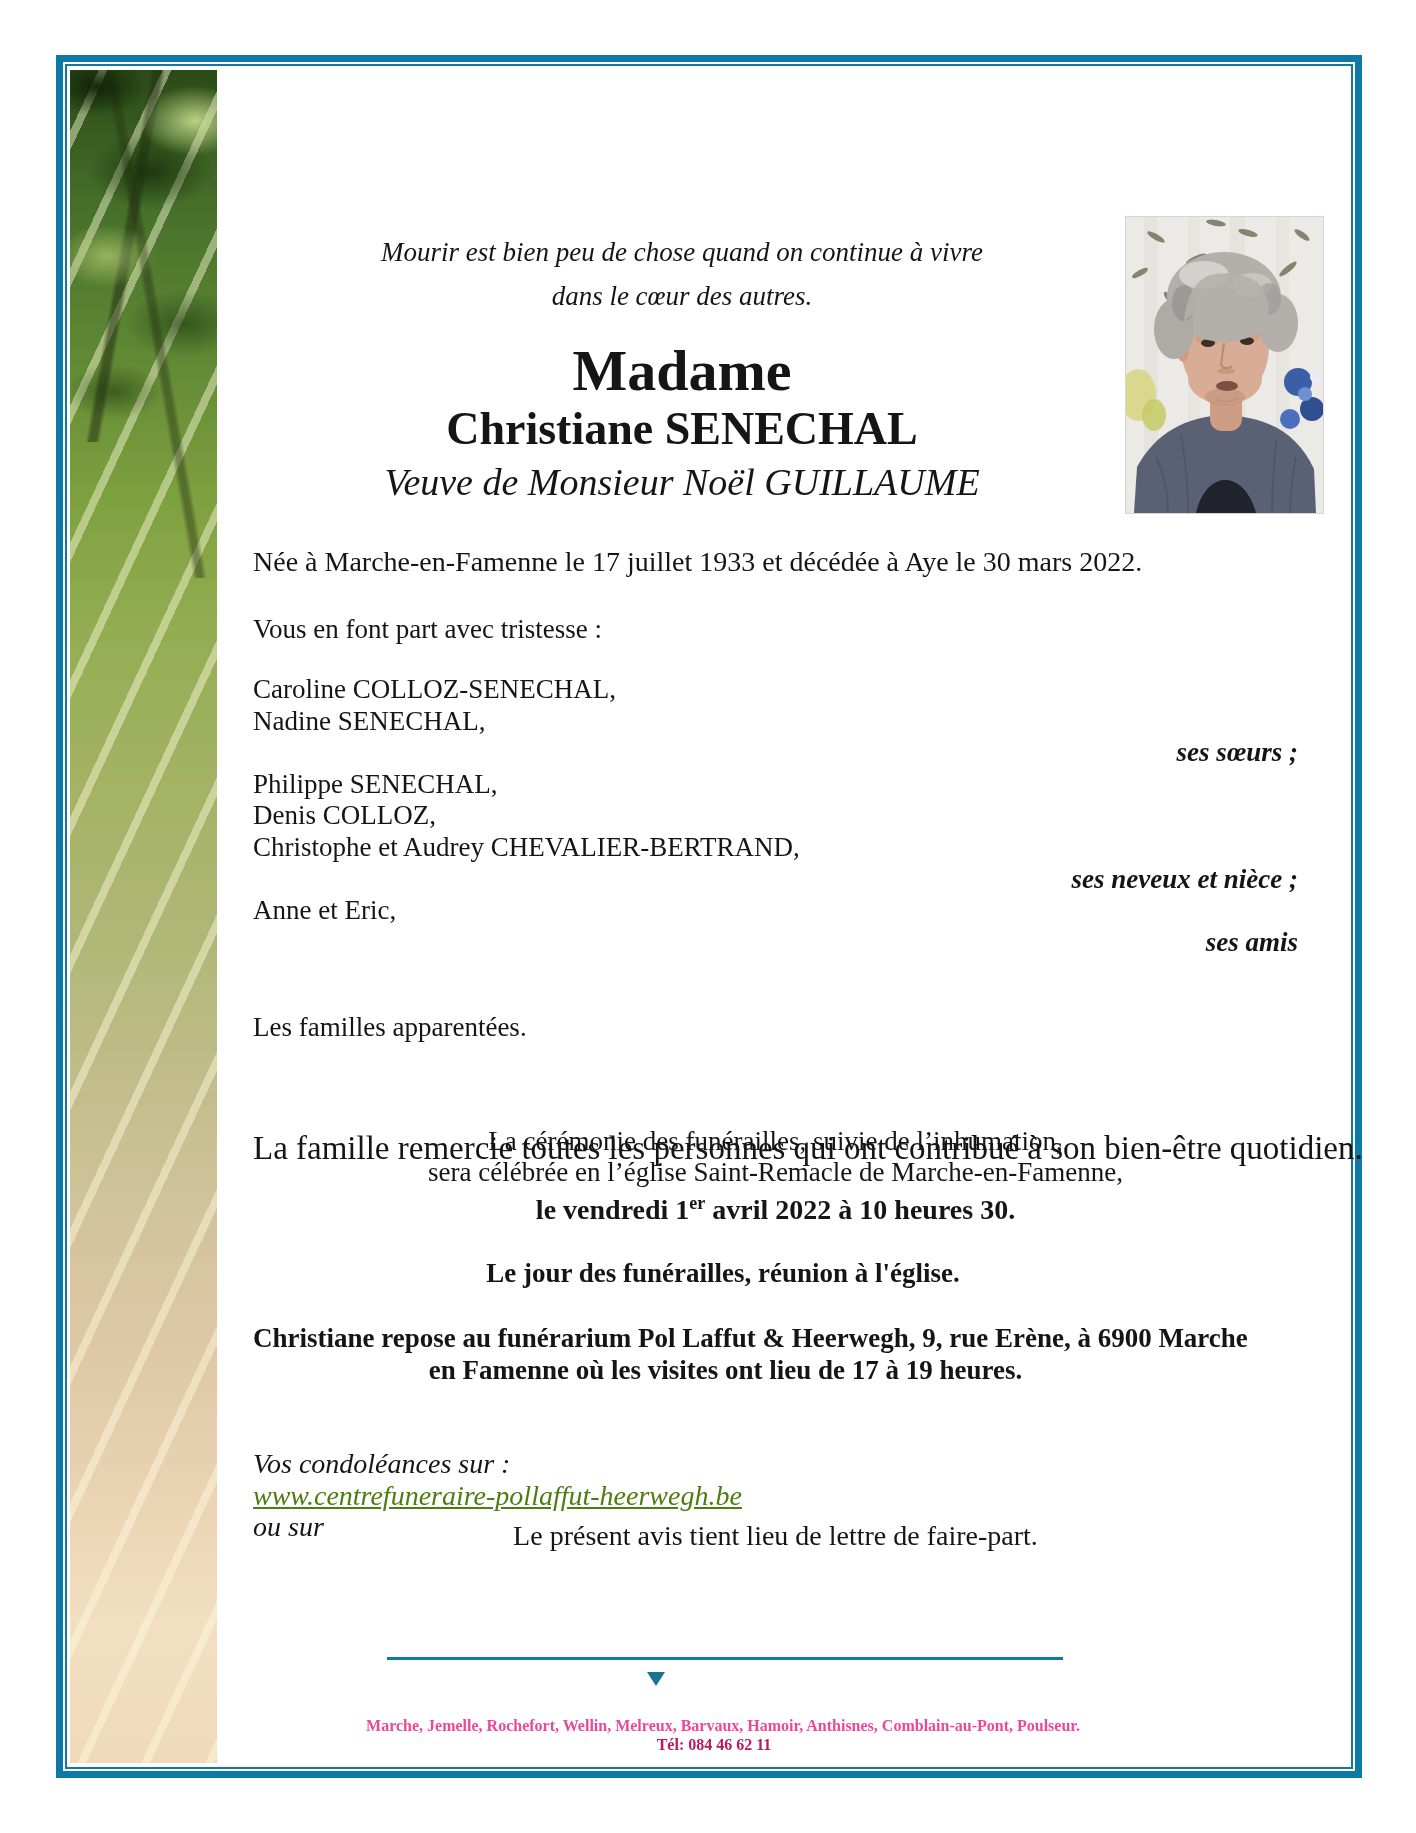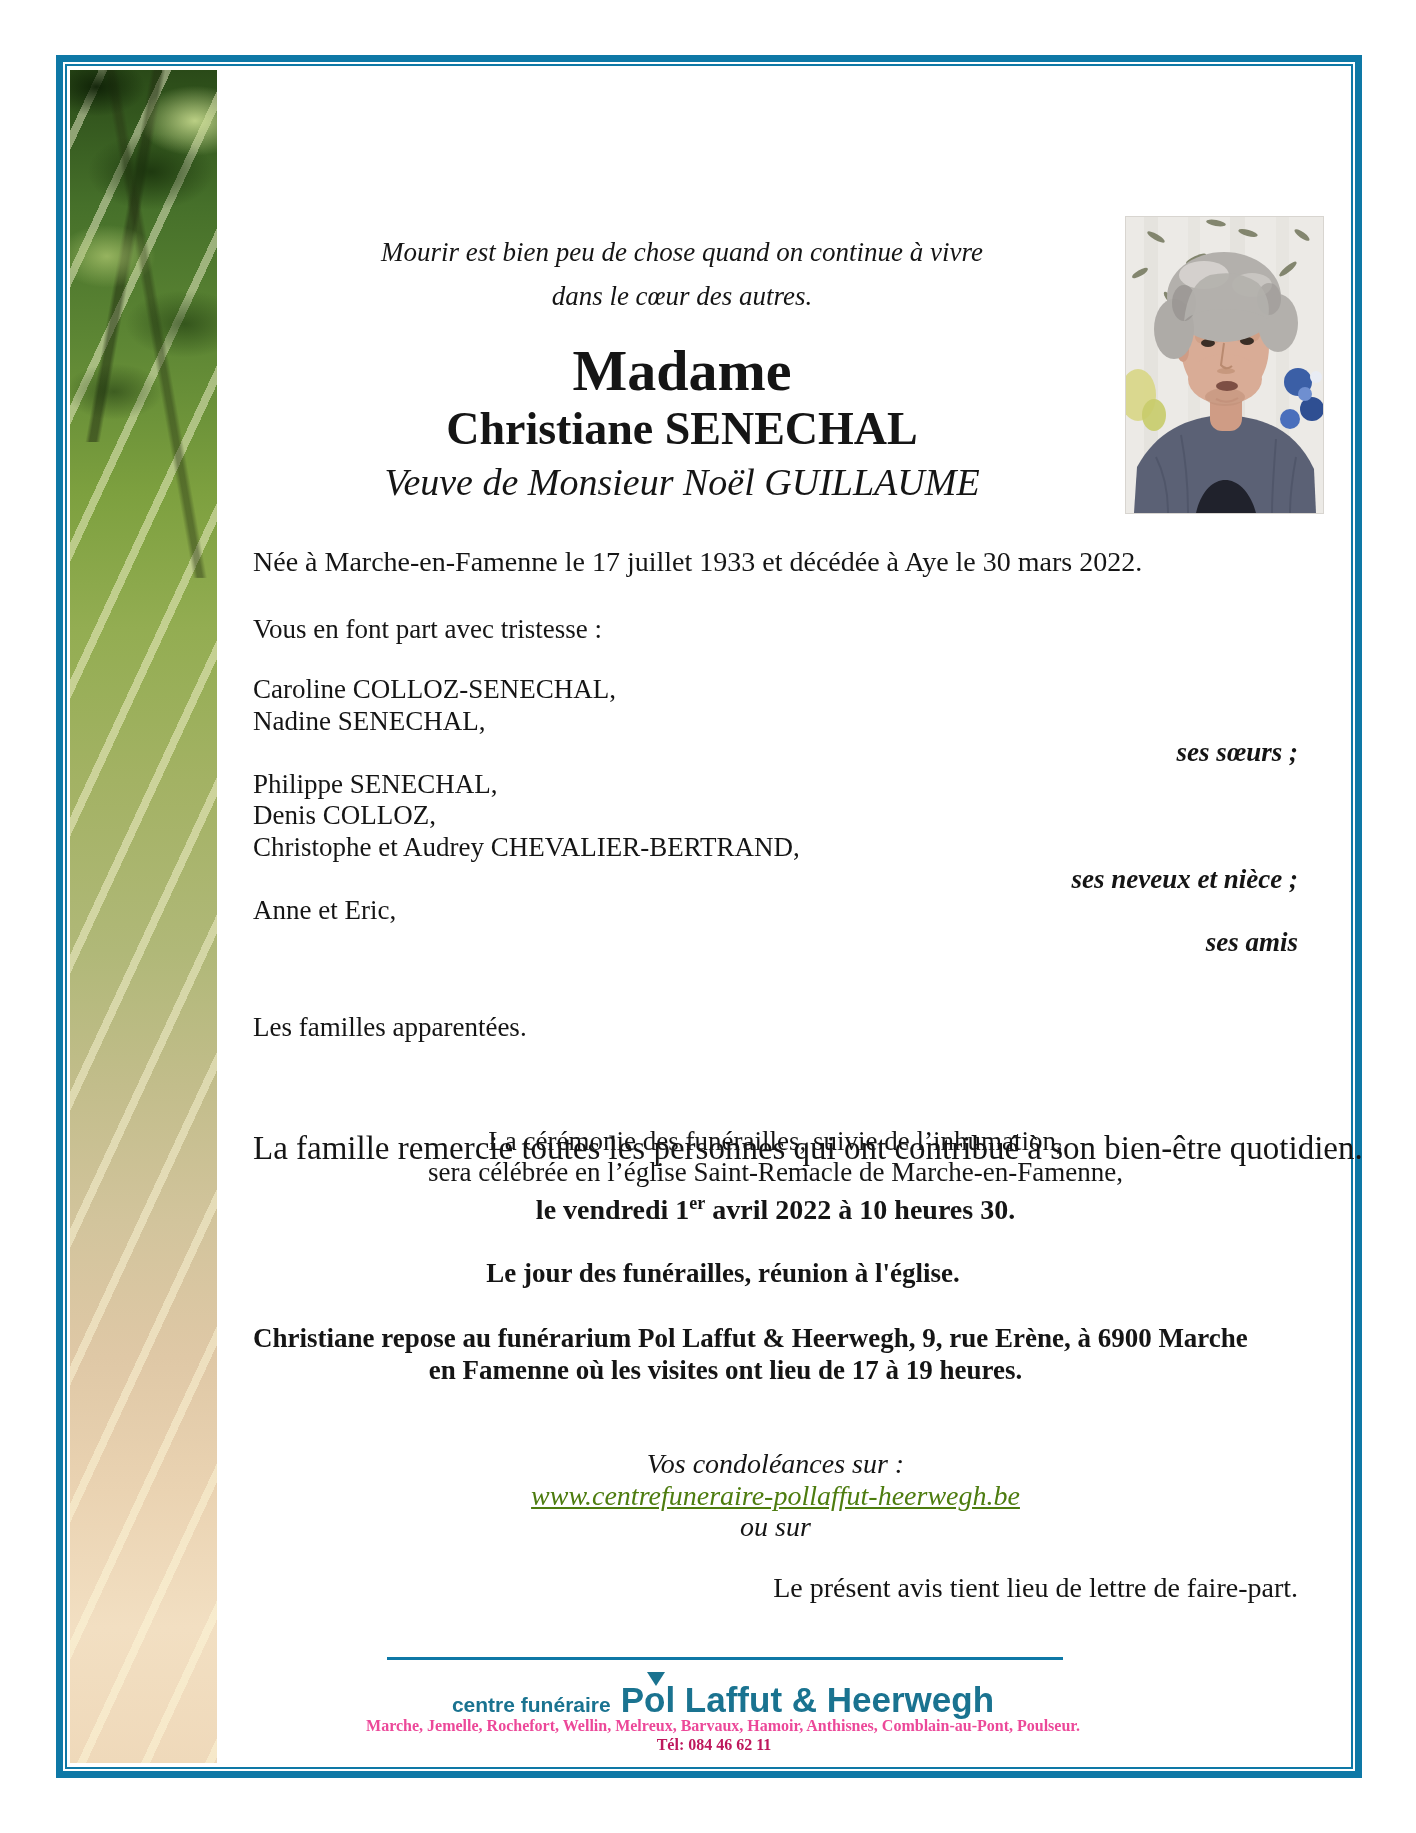--- a/index.html
+++ b/index.html
@@ -46,23 +46,23 @@
   .intro{left:253px;top:614px;font-size:27px;}
   .mourners{position:absolute;left:253px;top:674px;width:1045px;font-size:27px;line-height:31.6px;}
   .relation{text-align:right;font-weight:700;font-style:italic;}
   .families{left:253px;top:1012px;font-size:27px;}
   .thanks{left:253px;top:1130px;font-size:33px;}
   .ceremony{position:absolute;left:253px;top:1126px;width:1045px;text-align:center;font-size:27px;line-height:31px;}
   .ceremony .datetime{font-weight:700;font-size:28px;}
   .ceremony .datetime sup{font-size:18px;}
   .meeting{left:253px;top:1258px;width:940px;font-weight:700;font-size:27px;}
   .repose{position:absolute;left:253px;top:1322px;width:945px;text-align:center;font-weight:700;font-size:27px;line-height:32px;white-space:nowrap;}
-  .condolences{position:absolute;left:253px;top:1448px;width:1045px;text-align:center;font-size:28px;line-height:31.5px;font-style:italic;}
+  .condolences{position:absolute;left:253px;top:1448px;width:1045px;text-align:left;font-size:28px;line-height:31.5px;font-style:italic;}
   .condolences a{color:#4d7c0f;text-decoration:underline;}
-  .notice{left:253px;top:1572px;width:1045px;font-size:28px;text-align:right;}
+  .notice{left:253px;top:1520px;width:1045px;font-size:28px;}
   .footer-line{position:absolute;left:387px;top:1657px;width:676px;height:3px;background:#0e78a6;}
   .brand-triangle{position:absolute;left:647px;top:1672px;width:0;height:0;
     border-left:9px solid transparent;border-right:9px solid transparent;border-top:14px solid #1a7390;}
   .brand-row{position:absolute;left:253px;top:1680px;width:940px;display:flex;justify-content:center;align-items:baseline;gap:10px;
     font-family:"Liberation Sans","DejaVu Sans",sans-serif;color:#1a7390;white-space:nowrap;}
   .brand-small{font-size:21px;font-weight:600;}
   .brand-large{font-size:35px;font-weight:700;}
   .cities{left:253px;top:1717px;width:940px;font-size:16px;font-weight:700;color:#ec4899;}
   .phone{left:244px;top:1736px;width:940px;font-size:16px;font-weight:700;color:#be185d;}
 </style>
@@ -182,20 +182,16 @@
   <div class="condolences">
     <div>Vos condoléances sur :</div>
     <div><a href="#">www.centrefuneraire-pollaffut-heerwegh.be</a></div>
     <div>ou sur</div>
   </div>
 
   <div class="txt center notice">Le présent avis tient lieu de lettre de faire-part.</div>
 
   <div class="footer-line"></div>
   <div class="brand-triangle"></div>
-  <div class="brand-row">
-    <span class="brand-small">centre funéraire</span>
-    <span class="brand-large">Pol Laffut &amp; Heerwegh</span>
-  </div>
   <div class="txt center cities">Marche, Jemelle, Rochefort, Wellin, Melreux, Barvaux, Hamoir, Anthisnes, Comblain-au-Pont, Poulseur.</div>
   <div class="txt center phone">Tél: 084 46 62 11</div>
 
 </div>
 
 </body></html>

